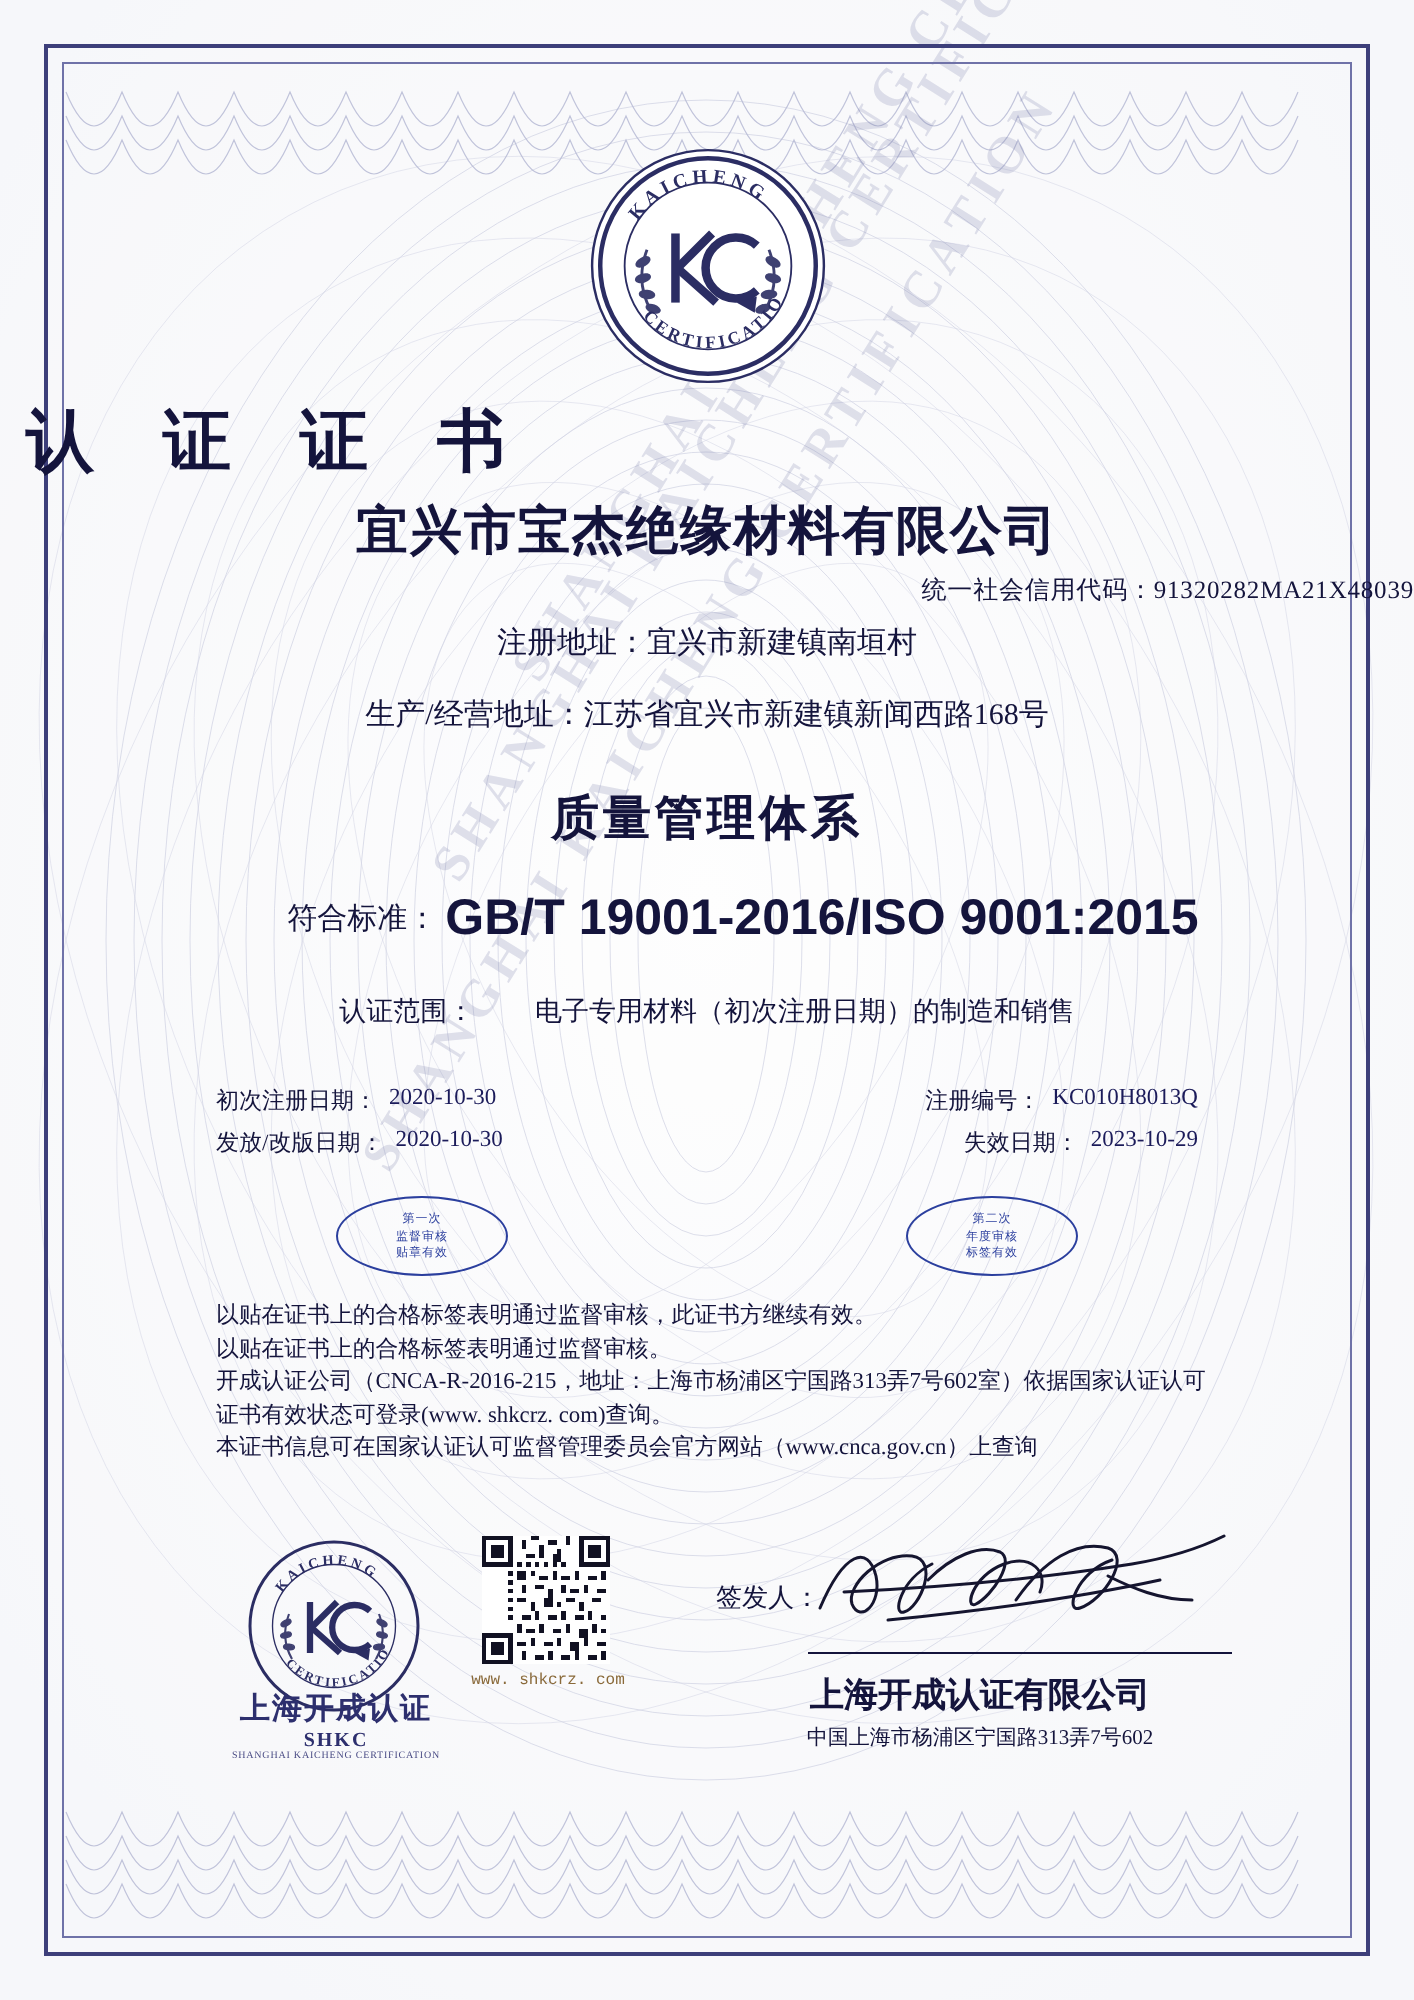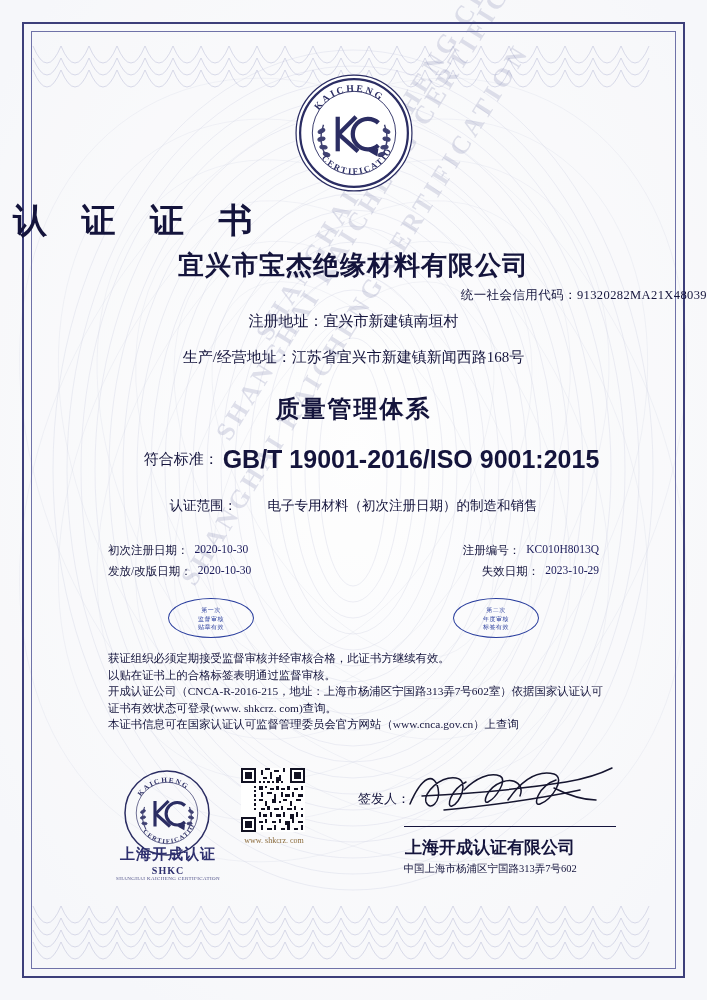--- a/index.html
+++ b/index.html
@@ -236,20 +236,21 @@
     height: 64px;
   }
   .qr-caption {
     position: absolute;
     left: 228px;
     top: 836px;
     width: 92px;
     text-align: center;
     font-size: 8px;
     color: #8a6a3a;
+    font-family: Liberation Mono, monospace;
   }
   .signer-label {
     position: absolute;
     left: 358px;
     top: 790px;
     font-size: 13px;
     color: #14143c;
   }
   .signature {
     position: absolute;
@@ -460,21 +461,21 @@
       <div>监督审核</div>
       <div>贴章有效</div>
     </div>
     <div class="stamp stamp-2">
       <div>第二次</div>
       <div>年度审核</div>
       <div>标签有效</div>
     </div>
 
     <div class="legal">
-      <div>获证组织必须定期接受监督审核并经审核合格，此证书方继续有效。</div>
+      <div>以贴在证书上的合格标签表明通过监督审核，此证书方继续有效。</div>
       <div>以贴在证书上的合格标签表明通过监督审核。</div>
       <div>开成认证公司（CNCA-R-2016-215，地址：上海市杨浦区宁国路313弄7号602室）依据国家认证认可</div>
       <div>证书有效状态可登录(www. shkcrz. com)查询。</div>
       <div>本证书信息可在国家认证认可监督管理委员会官方网站（www.cnca.gov.cn）上查询</div>
     </div>
 
     <svg class="emblem-bottom" viewBox="0 0 120 120">
       <circle cx="60" cy="60" r="56" fill="none" stroke="#2b2d63" stroke-width="2"></circle>
       <circle cx="60" cy="60" r="41" fill="none" stroke="#2b2d63" stroke-width="0.9"></circle>
       <path id="arcTop2" d="M 60,60 m -41,0 a 41,41 0 0 1 82,0" fill="none"></path>

